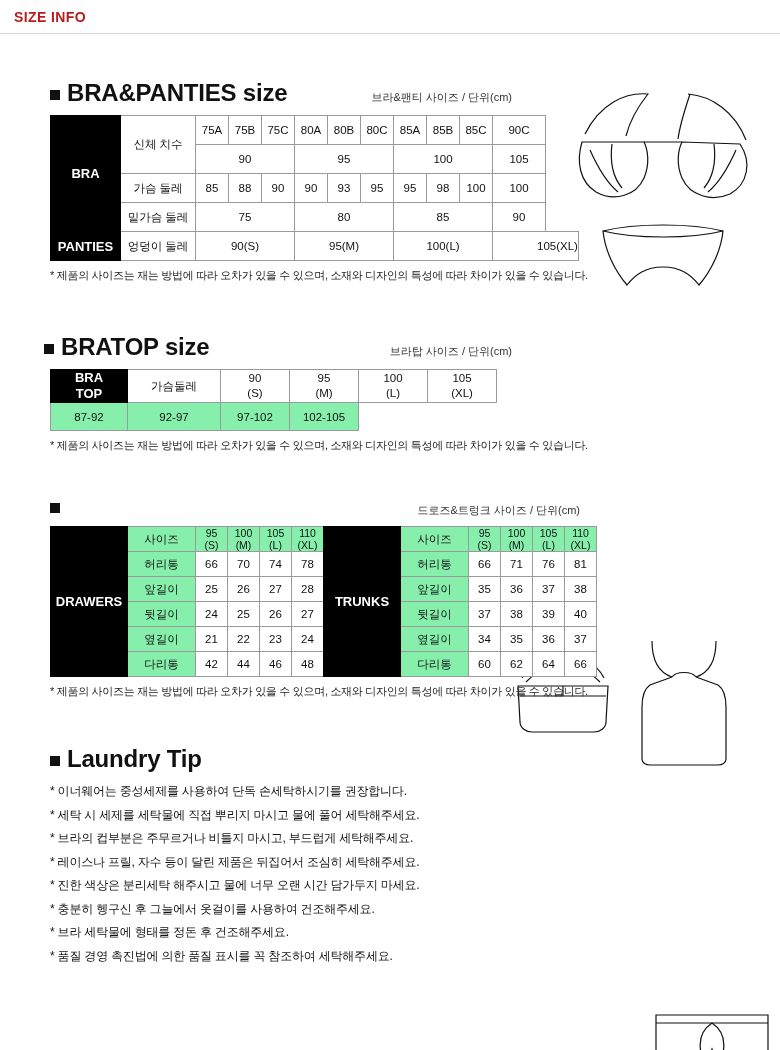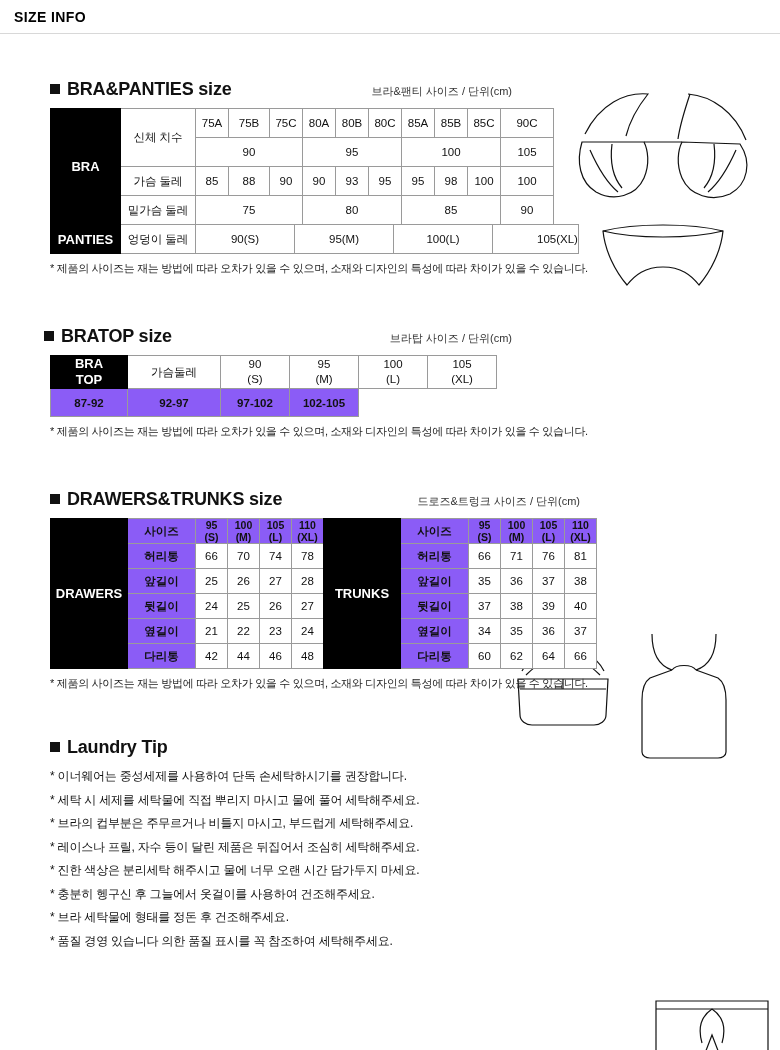--- a/index.html
+++ b/index.html
@@ -17,42 +17,42 @@
     height: 34px;
     border-bottom: 1px solid #d8d8d8;
     display: flex;
     align-items: center;
     padding-left: 14px;
   }
   .header .title {
     font-size: 14px;
     font-weight: bold;
     letter-spacing: 0.4px;
-    color: #000000;
+    color: #b91c1c;
   }
 
   .body { padding: 0 0 0 0; }
 
   
   .sec-head {
     display: flex;
     align-items: baseline;
     margin: 0;
     padding-left: 50px;
   }
   .sq {
     display: inline-block;
     width: 10px; height: 10px;
     background: #111;
     margin-right: 7px;
     position: relative;
     top: -1px;
   }
   .sec-title {
-    font-size: 18px;
+    font-size: 24px;
     font-weight: bold;
     color: #111;
     letter-spacing: -0.2px;
   }
   .unit-note {
     font-size: 11px;
     color: #333;
     margin-left: auto;
     padding-right: 0;
     white-space: nowrap;
@@ -82,22 +82,22 @@
     white-space: nowrap;
   }
   td.black {
     background: #000;
     color: #fff;
     font-weight: bold;
     font-size: 13px;
     border-color: #000;
   }
   td.grey {
-    background: #8b5cf6;
-    font-weight: bold;
+    background: #86efac;
+    font-weight: normal;
   }
   td.lbl {
     background: #ffffff;
     font-weight: normal;
   }
 
   
   .block { position: relative; }
   .bra-table { margin-left: 50px; }
   .bra-table td { height: 29px; }
@@ -143,21 +143,21 @@
       </div>
 
       <div style="height:8px;"></div>
 
       <table class="bra-table">
         <tbody>
             <tr>
           <td class="black" rowspan="4" style="width:70px;">BRA</td>
           <td class="lbl" rowspan="2" style="width:75px;">신체 치수</td>
           <td style="width:33px;">75A</td>
-          <td style="width:41px;margin-left:7px;">75B</td>
+          <td style="width:33px;margin-left:7px;">75B</td>
           <td style="width:33px;">75C</td>
           <td style="width:33px;margin-top:20px;">80A</td>
           <td style="width:33px;">80B</td>
           <td style="width:33px;">80C</td>
           <td style="width:33px;">85A</td>
           <td style="width:33px;">85B</td>
           <td style="width:33px;">85C</td>
           <td style="width:53px;">90C</td>
         </tr>
         <tr>
@@ -288,21 +288,20 @@
           <path d="M96,6 C96,28 88,38 76,42"></path>
           <path d="M52,42 C56,36 72,36 76,42"></path>
           <path d="M52,42 L30,50 C24,54 22,62 22,72 L22,124 C22,128 26,130 30,130 L98,130 C102,130 106,128 106,124 L106,72 C106,62 104,54 98,50 L76,42"></path>
         </g>
       </svg>
     </div>
 
     <div class="block" style="padding-top:50px;">
       <div class="sec-head" style="width:580px;">
         <span class="sq"></span>
-        <span class="sec-title">DRAWERS&amp;TRUNKS size</span>
         <span class="unit-note">드로즈&amp;트렁크 사이즈 / 단위(cm)</span>
       </div>
 
       <div style="height:8px;"></div>
 
       <div class="dt-row">
 
         <table class="dt-table">
           <tbody>
               <tr>
@@ -443,18 +442,18 @@
         <span class="sec-title">Laundry Tip</span>
       </div>
       <ul>
         <li>* 이너웨어는 중성세제를 사용하여 단독 손세탁하시기를 권장합니다.</li>
         <li>* 세탁 시 세제를 세탁물에 직접 뿌리지 마시고 물에 풀어 세탁해주세요.</li>
         <li>* 브라의 컵부분은 주무르거나 비틀지 마시고, 부드럽게 세탁해주세요.</li>
         <li>* 레이스나 프릴, 자수 등이 달린 제품은 뒤집어서 조심히 세탁해주세요.</li>
         <li>* 진한 색상은 분리세탁 해주시고 물에 너무 오랜 시간 담가두지 마세요.</li>
         <li>* 충분히 헹구신 후 그늘에서 옷걸이를 사용하여 건조해주세요.</li>
         <li>* 브라 세탁물에 형태를 정돈 후 건조해주세요.</li>
-        <li>* 품질 경영 있습니다 의한 품질 표시를 꼭 참조하여 세탁해주세요.</li>
+        <li>* 품질 경영 촉진법에 의한 품질 표시를 꼭 참조하여 세탁해주세요.</li>
       </ul>
     </div>
 
   </div>
 </div>
 
 </body></html>

